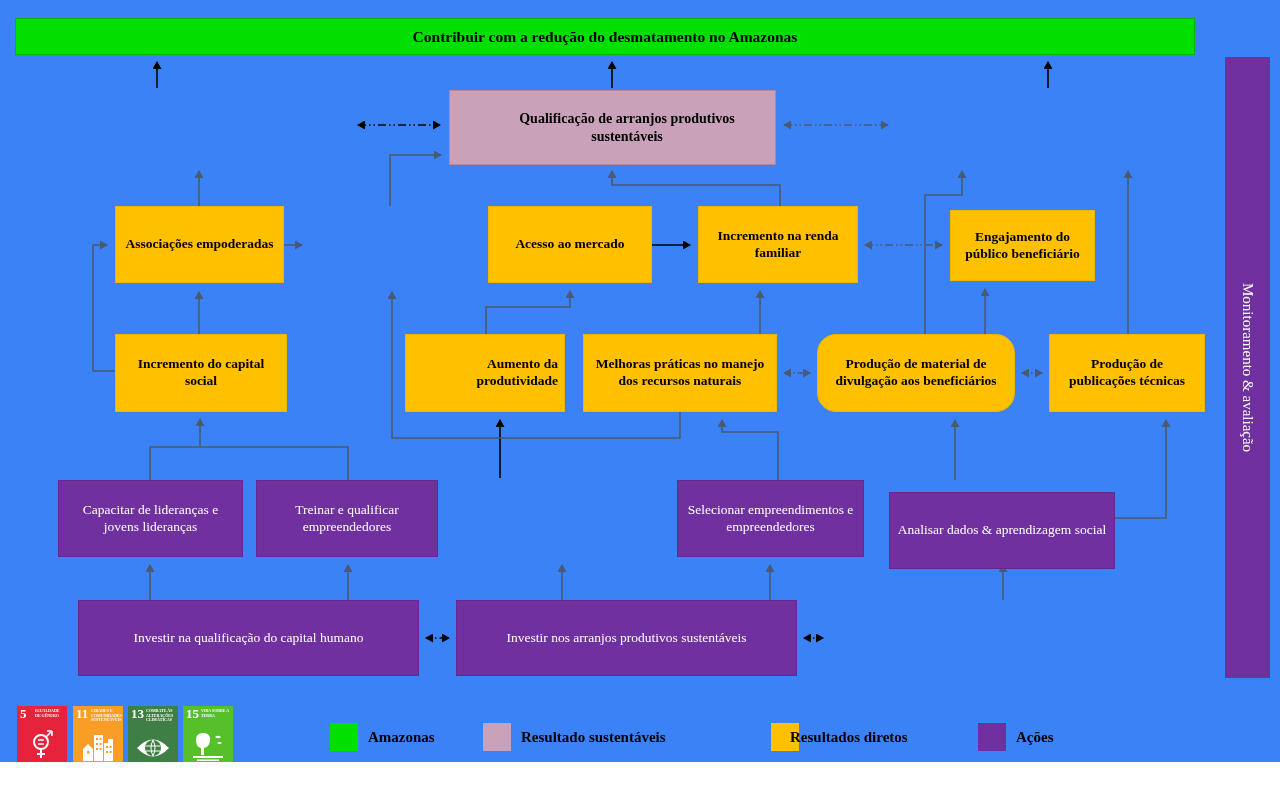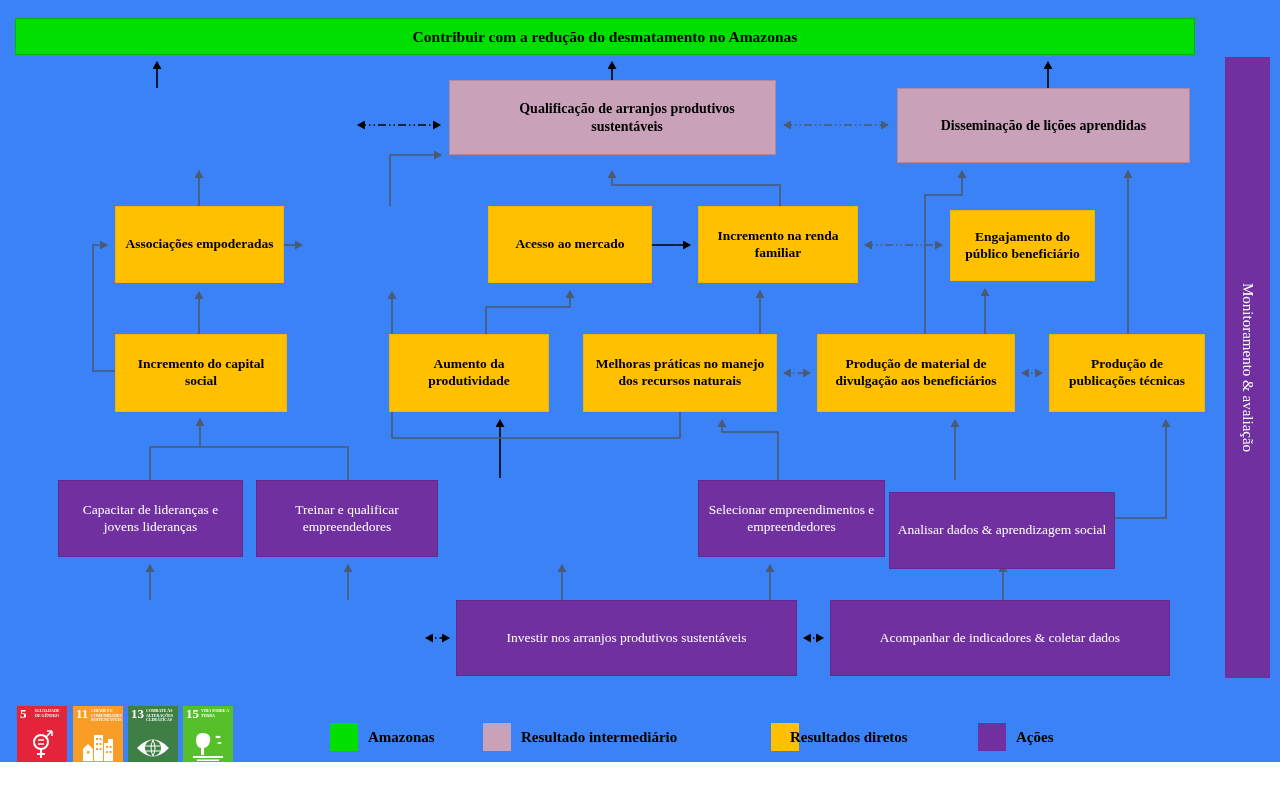--- a/index.html
+++ b/index.html
@@ -80,41 +80,40 @@
       <path d="M865,245 L942,245" stroke="#4a5a72" stroke-dasharray="8 3 1.5 3 1.5 3" marker-start="url(#aSr)" marker-end="url(#aS)"></path>
       <path d="M784,373 L810,373" stroke="#4a5a72" stroke-dasharray="6 3 1.5 3" marker-start="url(#aSr)" marker-end="url(#aS)"></path>
       <path d="M1022,373 L1042,373" stroke="#4a5a72" stroke-dasharray="6 3 1.5 3" marker-start="url(#aSr)" marker-end="url(#aS)"></path>
       <path d="M426,638 L449,638" stroke="#000" stroke-dasharray="6 3 1.5 3" marker-start="url(#aBr)" marker-end="url(#aB)"></path>
       <path d="M804,638 L823,638" stroke="#000" stroke-dasharray="6 3 1.5 3" marker-start="url(#aBr)" marker-end="url(#aB)"></path>
     </g>
   </svg>
 
   <div class="box impact" style="left:15px;top:18px;width:1180px;height:37px;">Contribuir com a redução do desmatamento no Amazonas</div>
 
-  <div class="box pink" style="left:449px;top:80px;width:327px;height:75px;padding-left:35px;">Qualificação de arranjos produtivos sustentáveis</div>
-  <div class="box pink" style="left:897px;top:88px;width:293px;height:75px;">Disseminação de lições aprendidas</div>
+  <div class="box pink" style="left:449px;top:90px;width:327px;height:75px;padding-left:35px;">Qualificação de arranjos produtivos sustentáveis</div>
 
   <div class="box orange" style="left:115px;top:206px;width:169px;height:77px;">Associações empoderadas</div>
   <div class="box orange" style="left:488px;top:206px;width:164px;height:77px;">Acesso ao mercado</div>
   <div class="box orange" style="left:698px;top:206px;width:160px;height:77px;">Incremento na renda familiar</div>
   <div class="box orange" style="left:950px;top:210px;width:145px;height:71px;">Engajamento do público beneficiário</div>
 
   <div class="box orange" style="left:115px;top:334px;width:172px;height:78px;">Incremento do capital social</div>
-  <div class="box orange" style="left:389px;top:334px;width:160px;height:78px;">Aumento da produtividade</div>
+  <div class="box orange" style="left:405px;top:334px;width:160px;height:78px;text-align:right;">Aumento da produtividade</div>
   <div class="box orange" style="left:583px;top:334px;width:194px;height:78px;">Melhoras práticas no manejo dos recursos naturais</div>
-  <div class="box orange" style="left:817px;top:334px;width:198px;height:78px;">Produção de material de divulgação aos beneficiários</div>
+  <div class="box orange" style="left:817px;top:334px;width:198px;height:78px;border-radius:19px;">Produção de material de divulgação aos beneficiários</div>
   <div class="box orange" style="left:1049px;top:334px;width:156px;height:78px;">Produção de publicações técnicas</div>
 
   <div class="box purple" style="left:58px;top:480px;width:185px;height:77px;">Capacitar de lideranças e jovens lideranças</div>
   <div class="box purple" style="left:256px;top:480px;width:182px;height:77px;">Treinar e qualificar empreendedores</div>
-  <div class="box purple" style="left:698px;top:480px;width:187px;height:77px;">Selecionar empreendimentos e empreendedores</div>
+  <div class="box purple" style="left:677px;top:480px;width:187px;height:77px;">Selecionar empreendimentos e empreendedores</div>
   <div class="box purple" style="left:889px;top:480px;width:226px;height:77px;margin-top:12px;">Analisar dados &amp; aprendizagem social</div>
 
+  <div class="box purple" style="left:78px;top:600px;width:341px;height:76px;">Investir na qualificação do capital humano</div>
   <div class="box purple" style="left:456px;top:600px;width:341px;height:76px;">Investir nos arranjos produtivos sustentáveis</div>
-  <div class="box purple" style="left:830px;top:600px;width:340px;height:76px;">Acompanhar de indicadores &amp; coletar dados</div>
 
   <div class="sidebar">
     <span>Monitoramento &amp; avaliação</span>
   </div>
 
   <div class="sdg" style="left:17px;background:#E5243B;">
     <div class="num">5</div>
     <div class="cap">Igualdade de gênero</div>
     <svg width="30" height="32" viewBox="0 0 30 32">
       <g stroke="#fff" stroke-width="2" fill="none">
@@ -167,19 +166,19 @@
         <rect x="2" y="25" width="30" height="2"></rect>
         <rect x="6" y="28.5" width="22" height="1.5"></rect>
         <path d="M24,6 q3,-2.5 6,0 q-3,2.5 -6,0 Z M26,12 q2.5,-2 5,0 q-2.5,2 -5,0 Z"></path>
       </g>
     </svg>
   </div>
 
   <div class="legend-swatch" style="left: 330px; background: rgb(0, 223, 0);"></div>
   <div class="legend-label" style="left:368px;">Amazonas</div>
   <div class="legend-swatch" style="left: 483px; background: rgb(201, 162, 185);"></div>
-  <div class="legend-label" style="left:521px;">Resultado intermediário</div>
+  <div class="legend-label" style="left:521px;">Resultado sustentáveis</div>
   <div class="legend-swatch" style="left: 771px; background: rgb(255, 192, 0);"></div>
   <div class="legend-label" style="left:790px;">Resultados diretos</div>
   <div class="legend-swatch" style="left: 978px; background: rgb(112, 48, 160);"></div>
   <div class="legend-label" style="left:1016px;">Ações</div>
 
 </div>
 
 </body></html>

